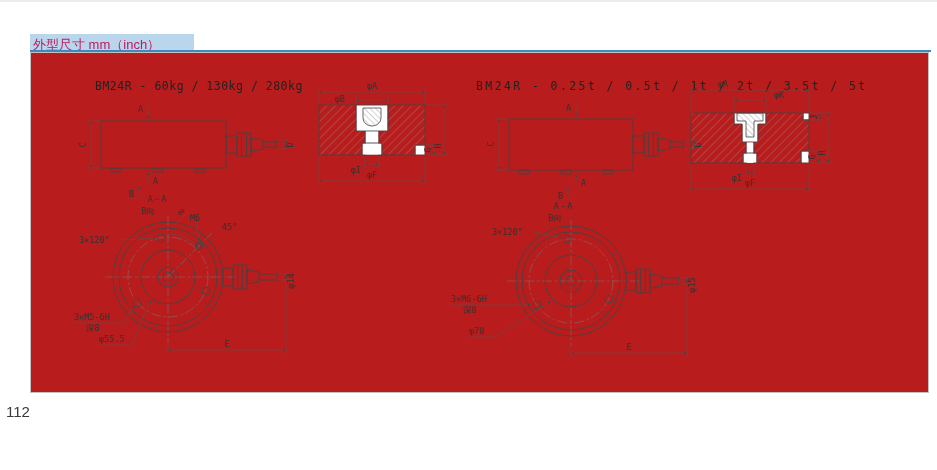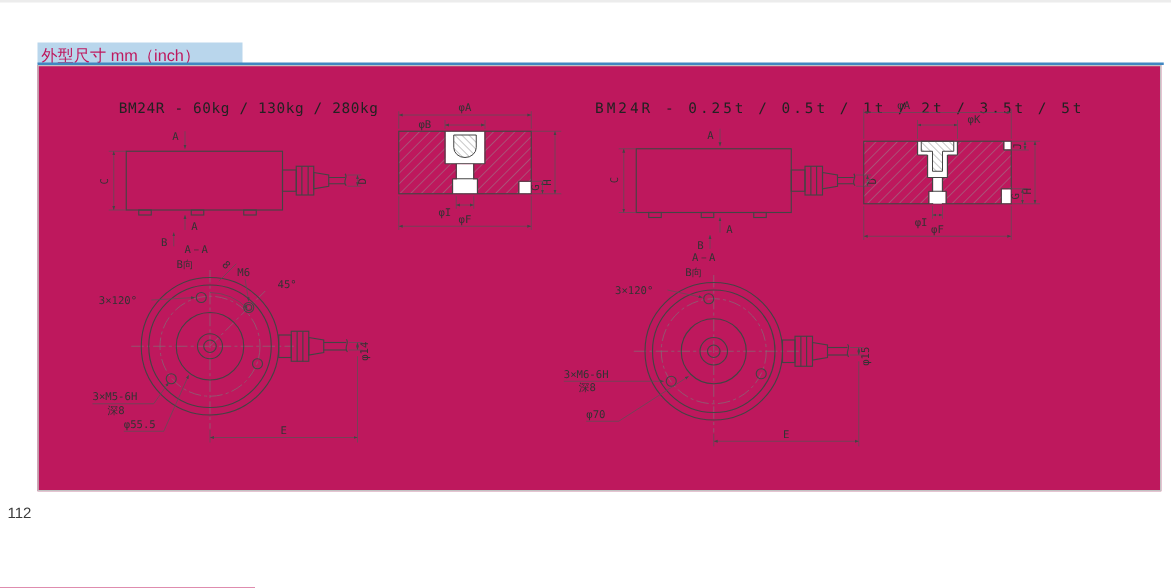--- a/index.html
+++ b/index.html
@@ -5,22 +5,22 @@
   html,body { margin:0; padding:0; }
   body {
     width:937px; height:470px; background:#ffffff; position:relative;
     font-family:"Liberation Sans", sans-serif; overflow:hidden;
   }
   .topline { position:absolute; left:0; top:0; width:937px; height:2px; background:#ececec; }
   .hdr-band { position:absolute; left:30px; top:34px; width:164px; height:17px; background:#b9d6ec; }
   .hdr-text { position:absolute; left:33px; top:36px; font-size:13px; color:#be185d; white-space:nowrap; }
   .hdr-line { position:absolute; left:30px; top:50px; width:901px; height:2px; background:#4187c2; }
   .frame { position:absolute; left:30px; top:52px; width:899px; height:341px;
-           border:1px solid #c2c2c2; box-sizing:border-box; background:#be185d; }
-  .pagenum { position:absolute; left:6px; top:403px; font-size:12px; color:#3a3a3a; }
+           border:1px solid #c2c2c2; box-sizing:border-box; background:#b91c1c; }
+  .pagenum { position:absolute; left:6px; top:403px; font-size:15px; color:#3a3a3a; }
 
   svg.drw { position:absolute; left:0; top:0; }
   svg .ln   { stroke:#444; stroke-width:0.9; fill:none; }
   svg .dim  { stroke:#555; stroke-width:0.55; fill:none; }
   svg .ext  { stroke:#555; stroke-width:0.55; fill:none; }
   svg .cl   { stroke:#7a7a7a; stroke-width:0.5; stroke-dasharray:10 2.5 2.5 2.5; fill:none; }
   svg .wht  { fill:#ffffff; stroke:none; }
   svg .hatch  { fill:url(#h1); stroke:#444; stroke-width:0.9; }
   svg .hatch2 { fill:url(#h2); stroke:#444; stroke-width:0.8; }
   svg text { font-family:"DejaVu Sans Mono", monospace; font-size:8.5px; fill:#333; }

